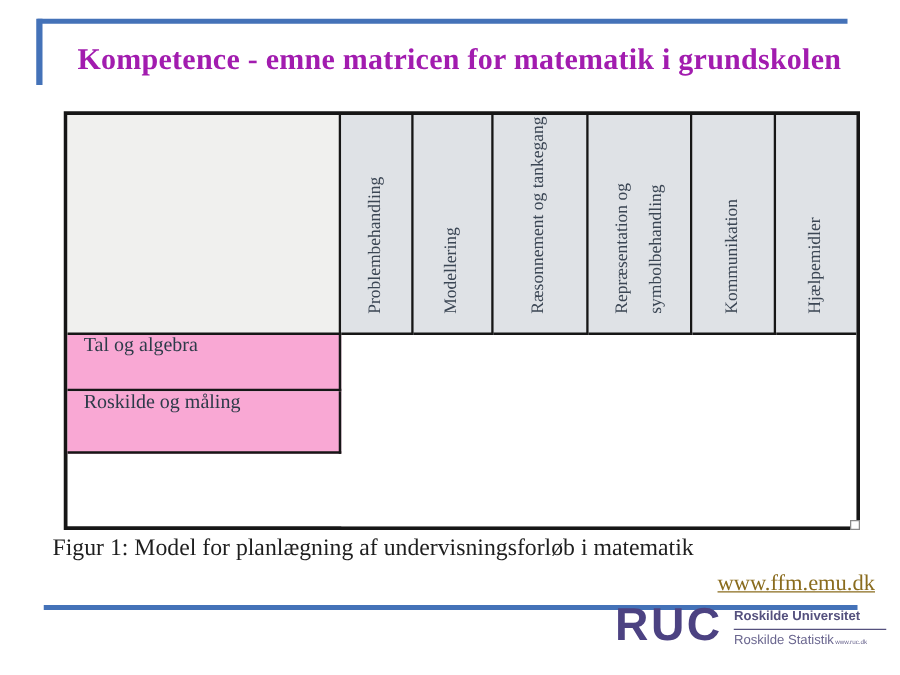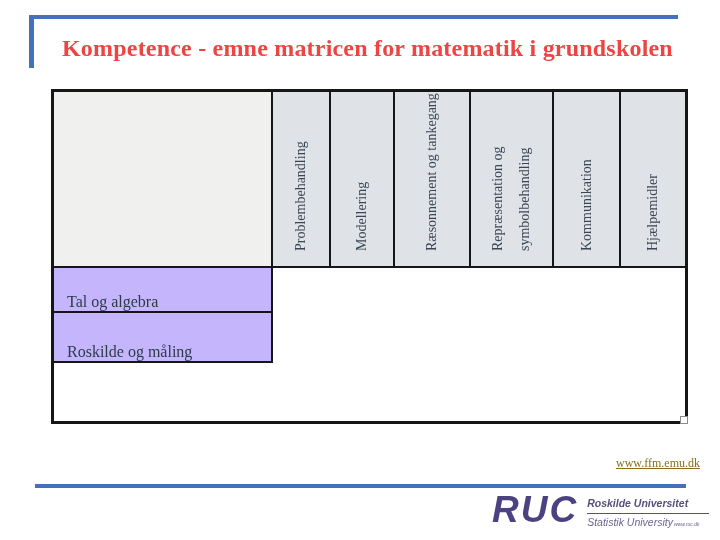--- a/index.html
+++ b/index.html
@@ -9,21 +9,21 @@
     font-family:"Liberation Serif", serif; overflow:hidden;
   }
 
   
   .top-line { position:absolute; left:30px; top:15px; width:648px; height:4px; background:#4472b8; }
   .left-bar { position:absolute; left:29px; top:15px; width:5px; height:53px; background:#4472b8; }
   .bottom-line { position:absolute; left:35px; top:484px; width:651px; height:4px; background:#4472b8; }
 
   .title {
     position:absolute; left:62px; top:35px; width:620px;
-    font-size:24px; font-weight:bold; color:#ef4444; letter-spacing:0.2px;
+    font-size:24px; font-weight:bold; color:#a21caf; letter-spacing:0.2px;
     font-family:"Liberation Serif", serif; white-space:nowrap;
   }
 
   
   .matrix {
     position:absolute; left:51px; top:89px;
     display:grid;
     grid-template-columns:219px 58px 64px 76px 83px 67px 64px;
     grid-template-rows:176px 45px 50px 58px;
     border:3px solid #161616; background:#ffffff;
@@ -32,45 +32,45 @@
   .corner { grid-column:1; grid-row:1; background:#f0f0ee; border-right:2px solid #161616; border-bottom:2px solid #161616; }
   .col-head { grid-row:1; background:#dfe2e6; border-right:2px solid #161616; border-bottom:2px solid #161616; }
   .col-head.last { border-right:none; }
   .rot {
     position:absolute; left:50%; top:50%;
     transform:translate(-50%,-50%) rotate(-90deg);
     width:172px; padding-left:14px;
     font-size:14px; line-height:1.9; color:#3b4654; text-align:left;
   }
   .row-head {
-    grid-column:1; background:#c4b5fd;
+    grid-column:1; background:#f9a8d4;
     border-right:2px solid #161616; border-bottom:2px solid #161616;
-    display:flex; align-items:flex-end; padding-left:13px;
+    display:flex; align-items:flex-start; padding-left:13px;
     font-size:16px; color:#2d3b49;
   }
   .row-head.last { border-bottom:none; }
   .body-area { grid-column:2 / 8; grid-row:2 / 5; background:#ffffff; }
 
   .resize-handle {
     position:absolute; left:680px; top:416px; width:8px; height:8px;
     background:#ffffff; border:1px solid #8a8a8a;
   }
 
   .caption {
     position:absolute; left:42px; top:428px; width:640px;
     font-size:19px; color:#1f1f1f; white-space:nowrap;
   }
   .source {
     position:absolute; right:20px; top:456px;
-    font-size:12px; color:#8a6c1e; text-decoration:underline; cursor:pointer;
+    font-size:18px; color:#8a6c1e; text-decoration:underline; cursor:pointer;
     font-family:"Liberation Serif", serif;
   }
 
   
-  .logo { position:absolute; left:492px; top:491px; display:flex; align-items:center;font-style:italic; }
+  .logo { position:absolute; left:492px; top:481px; display:flex; align-items:center; }
   .ruc {
     font-family:"Liberation Sans", sans-serif; font-weight:bold;
     font-size:37px; line-height:1; color:#4c4282; letter-spacing:2px;
   }
   .logo-text { margin-left:9px; margin-top:5px; width:122px; font-family:"Liberation Sans", sans-serif; }
   .logo-line1 {
     font-size:10.5px; font-weight:bold; color:#55517e;
     border-bottom:1.5px solid #55517e; padding-bottom:4px;
   }
   .logo-line2 { font-size:10.5px; color:#6a668f; margin-top:2px; white-space:nowrap; }
@@ -113,26 +113,27 @@
     <div class="cell row-head" style="grid-row:2">
       <span>Tal og algebra</span>
     </div>
     <div class="cell row-head" style="grid-row:3">
       <span>Roskilde og måling</span>
     </div>
   </div>
 
   <div class="resize-handle"></div>
 
+  <div class="caption">Figur 1: Model for planlægning af undervisningsforløb i matematik</div>
 
   <a class="source">www.ffm.emu.dk</a>
 
   <div class="bottom-line"></div>
 
   <div class="logo">
     <div class="ruc">RUC</div>
     <div class="logo-text">
       <div class="logo-line1">Roskilde Universitet</div>
-      <div class="logo-line2"><span>Statistik University</span><span class="logo-url">www.ruc.dk</span></div>
+      <div class="logo-line2"><span>Roskilde Statistik</span><span class="logo-url">www.ruc.dk</span></div>
     </div>
   </div>
 
 </div>
 
 </body></html>

